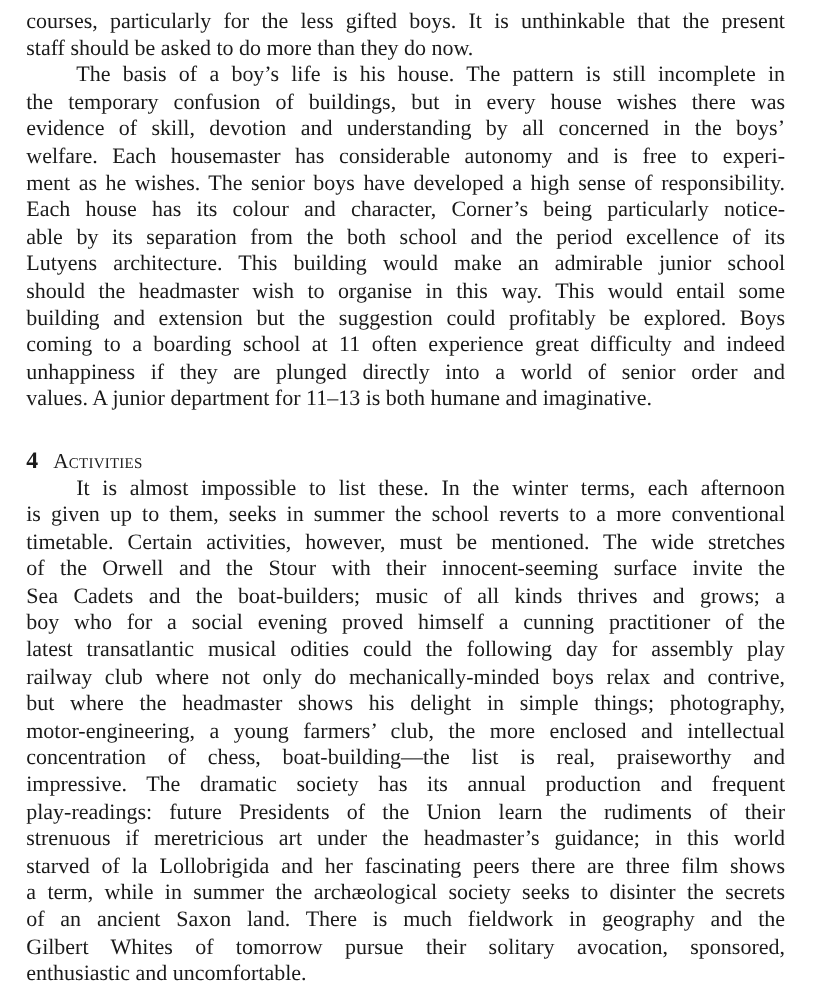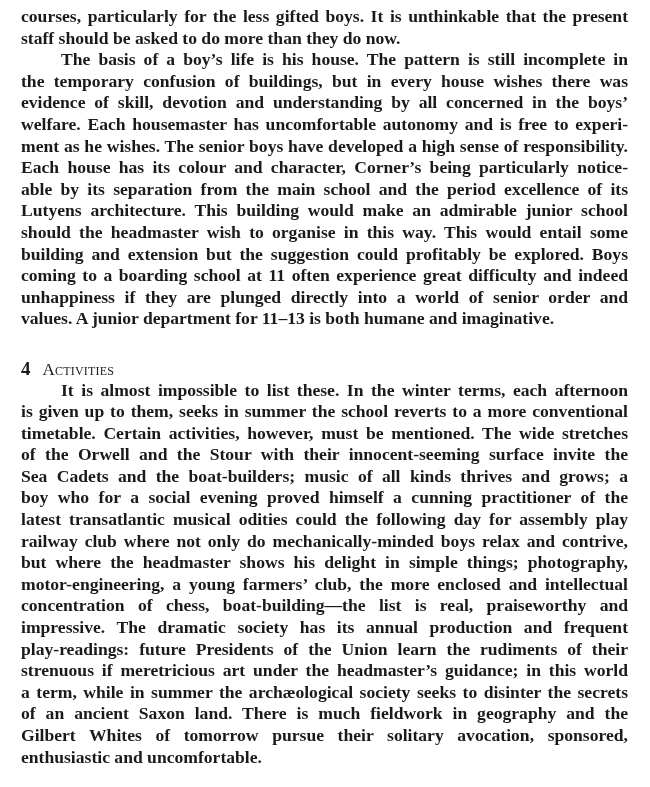--- a/index.html
+++ b/index.html
@@ -4,21 +4,21 @@
 <style>
   html, body { margin: 0; padding: 0; background: #ffffff; }
   body { width: 650px; height: 787px; overflow: hidden; position: relative; }
   .page {
     position: absolute; left: 21px; top: 6px; width: 607px;
     font-family: "Liberation Serif", "DejaVu Serif", serif;
     font-size: 17.6px; line-height: 21.6px; color: #1a1a1a;
   }
   .line {
     display: block; white-space: nowrap; text-align: justify;
-    text-align-last: justify; height: 21.6px; font-weight: bold;
+    text-align-last: justify; height: 21.6px;
   }
   .line.last { text-align-last: left; }
   .line.indent { padding-left: 40px; }
   .para { margin: 0; }
   .heading {
     margin-top: 28px; height: 21.6px; display: block; white-space: nowrap;
   }
   .heading .num { font-weight: bold; font-size: 19px; margin-right: 12px; }
   .heading .title { font-variant: small-caps; font-size: 17px; letter-spacing: 0.2px; }
 </style>
@@ -28,24 +28,24 @@
 <div class="page">
   <div id="pre-section">
       <div class="para">
         <span class="line">courses, particularly for the less gifted boys.  It is unthinkable that the present</span>
         <span class="line last">staff should be asked to do more than they do now.</span>
       </div>
       <div class="para">
         <span class="line indent">The basis of a boy’s life is his house.  The pattern is still incomplete in</span>
         <span class="line">the temporary confusion of buildings, but in every house wishes there was</span>
         <span class="line">evidence of skill, devotion and understanding by all concerned in the boys’</span>
-        <span class="line">welfare.  Each housemaster has uncomfortable autonomy and is free to experi-</span>
+        <span class="line">welfare.  Each housemaster has considerable autonomy and is free to experi-</span>
         <span class="line">ment as he wishes.  The senior boys have developed a high sense of responsibility.</span>
         <span class="line">Each house has its colour and character, Corner’s being particularly notice-</span>
-        <span class="line">able by its separation from the main school and the period excellence of its</span>
+        <span class="line">able by its separation from the both school and the period excellence of its</span>
         <span class="line">Lutyens architecture.  This building would make an admirable junior school</span>
         <span class="line">should the headmaster wish to organise in this way.  This would entail some</span>
         <span class="line">building and extension but the suggestion could profitably be explored.  Boys</span>
         <span class="line">coming to a boarding school at 11 often experience great difficulty and indeed</span>
         <span class="line">unhappiness if they are plunged directly into a world of senior order and</span>
         <span class="line last">values.  A junior department for 11–13 is both humane and imaginative.</span>
       </div>
     </div>
   <div class="heading">
     <span class="num">4</span><span class="title">Activities</span>
@@ -59,19 +59,20 @@
         <span class="line">Sea Cadets and the boat-builders;  music of all kinds thrives and grows;  a</span>
         <span class="line">boy who for a social evening proved himself a cunning practitioner of the</span>
         <span class="line">latest transatlantic musical odities could the following day for assembly play</span>
         <span class="line">railway club where not only do mechanically-minded boys relax and contrive,</span>
         <span class="line">but where the headmaster shows his delight in simple things;  photography,</span>
         <span class="line">motor-engineering, a young farmers’ club, the more enclosed and intellectual</span>
         <span class="line">concentration of chess, boat-building—the list is real, praiseworthy and</span>
         <span class="line">impressive.  The dramatic society has its annual production and frequent</span>
         <span class="line">play-readings:  future Presidents of the Union learn the rudiments of their</span>
         <span class="line">strenuous if meretricious art under the headmaster’s guidance;  in this world</span>
+        <span class="line">starved of la Lollobrigida and her fascinating peers there are three film shows</span>
         <span class="line">a term, while in summer the archæological society seeks to disinter the secrets</span>
         <span class="line">of an ancient Saxon land.  There is much fieldwork in geography and the</span>
         <span class="line">Gilbert Whites of tomorrow pursue their solitary avocation, sponsored,</span>
         <span class="line last">enthusiastic and uncomfortable.</span>
       </div>
     </div>
 </div>
 
 </body></html>

